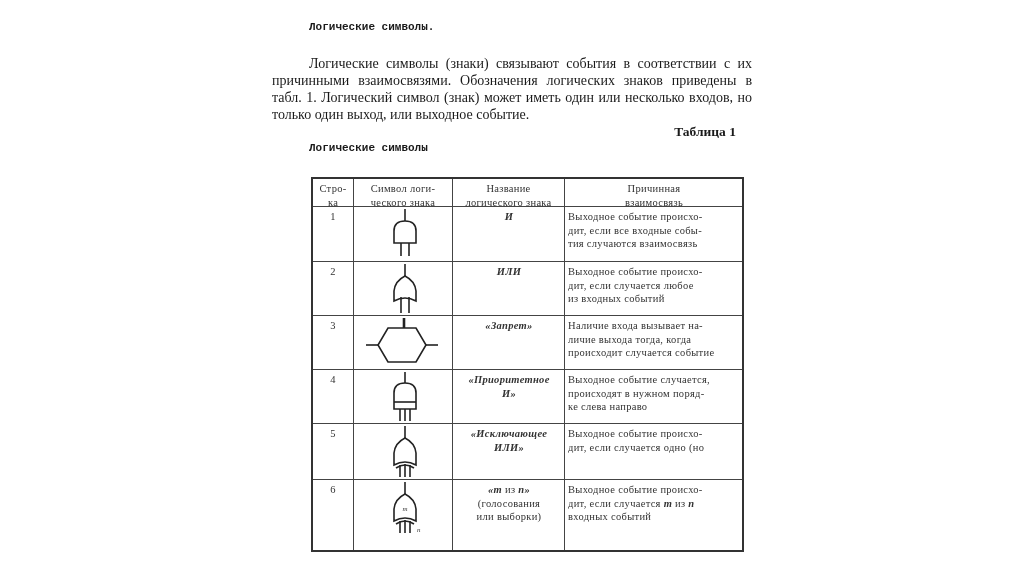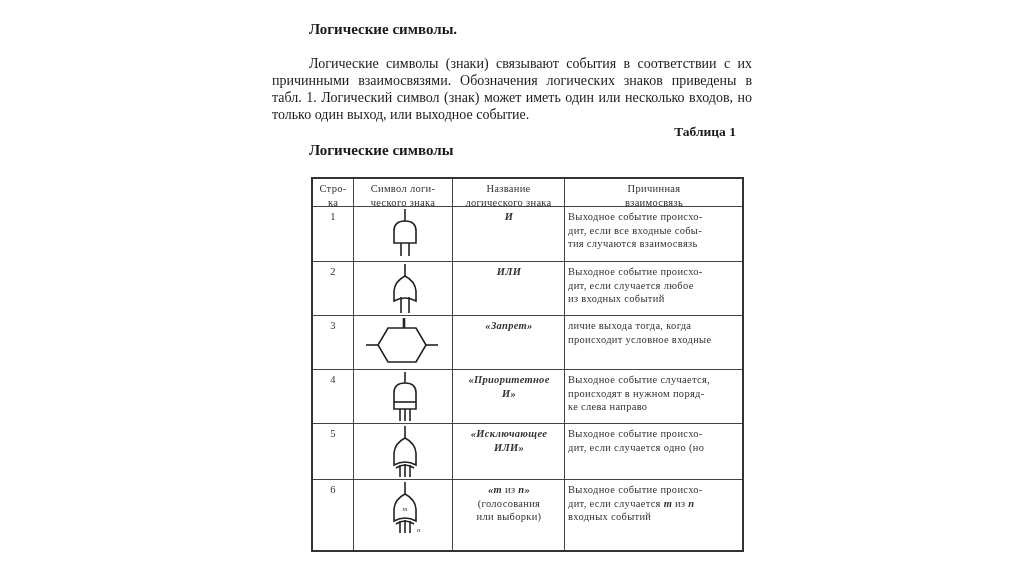--- a/index.html
+++ b/index.html
@@ -1,18 +1,18 @@
 <!DOCTYPE html>
 <html><head>
 <meta charset="utf-8">
 <style>
   html, body { margin: 0; padding: 0; background: #ffffff; }
   body { width: 1024px; height: 574px; position: relative; overflow: hidden;
          font-family: "Liberation Serif", "DejaVu Serif", serif; color: #1a1a1a; }
-  .heading { position: absolute; font-weight: bold; font-size: 15px; }
+  .heading { position: absolute; font-weight: bold; font-size: 11px; font-family: Liberation Mono, monospace; }
   #h1 { left: 309px; top: 21px; }
   #para { position: absolute; left: 272px; top: 55px; width: 480px; font-size: 14px;
           line-height: 17px; text-align: justify; text-indent: 37px; }
   #tabnum { position: absolute; left: 584px; width: 152px; top: 124px; text-align: right;
             font-weight: bold; font-size: 13.5px; }
   #h2 { left: 309px; top: 142px; }
 
   #tbl { position: absolute; left: 311px; top: 177px; width: 433px; height: 375px;
          border: 2px solid #333; box-sizing: border-box; }
   .vline { position: absolute; top: 0; bottom: 0; width: 1px; background: #444; }
@@ -108,22 +108,23 @@
       <g fill="none" stroke="#222" stroke-width="1.6">
         <line x1="50" y1="2" x2="50" y2="12" stroke-width="2.6"></line>
         <path d="M34 12 H62 L72 29 L62 46 H34 L24 29 Z"></path>
         <line x1="12" y1="29" x2="24" y2="29"></line>
         <line x1="72" y1="29" x2="84" y2="29"></line>
       </g>
     </svg>
   </div>
   <div class="cell name" style="top:140px">«Запрет»</div>
   <div class="cell desc" style="top:140px">
+    <div>Наличие входа вызывает на-</div>
     <div>личие выхода тогда, когда</div>
-    <div>происходит условное входные</div>
+    <div>происходит случается событие</div>
   </div>
 
   <div class="cell num" style="top:194px">4</div>
   <div class="sym" style="top:192px">
     <svg width="98" height="52" viewBox="0 0 98 52">
       <g fill="none" stroke="#222" stroke-width="1.6">
         <line x1="50" y1="1" x2="50" y2="12"></line>
         <path d="M39 38 V22 Q39 12 50 12 Q61 12 61 22 V38 Z"></path>
         <line x1="39" y1="31" x2="61" y2="31"></line>
         <line x1="45" y1="38" x2="45" y2="50"></line>

